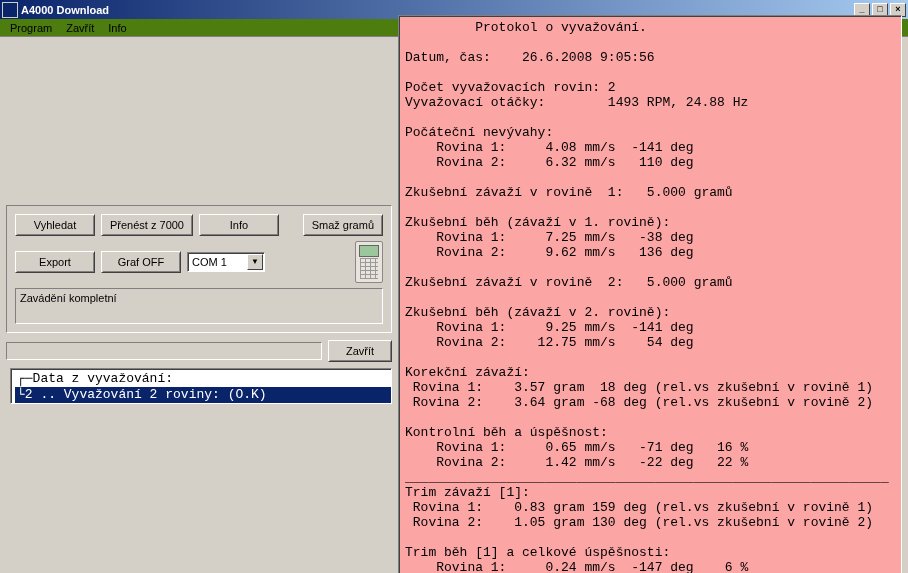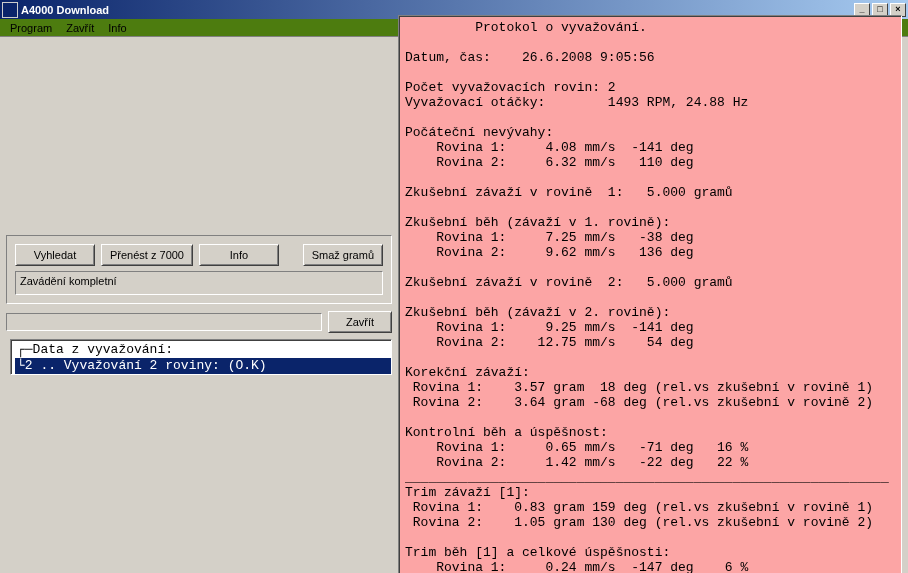--- a/index.html
+++ b/index.html
@@ -114,21 +114,21 @@
     width: 16px; height: 16px;
     background: #d4d0c8;
     border: 1px solid #fff;
     border-right-color: #404040;
     border-bottom-color: #404040;
     text-align: center;
     line-height: 14px;
     font-size: 8px;
   }
   .statusfield {
-    height: 24px;
+    height: 36px;
     background: #d4d0c8;
     border: 1px solid #808080;
     border-right-color: #fff;
     border-bottom-color: #fff;
     padding: 2px 4px;
     line-height: 15px;
     margin-top: 2px;
   }
   .progressrow {
     display: flex;
@@ -224,20 +224,30 @@
 <div class="content">
   <div class="leftcol">
     <div class="controlpanel">
       <div class="btnrow">
         <div class="btn">Vyhledat</div>
         <div class="btn">Přenést z 7000</div>
         <div class="btn">Info</div>
         <div style="flex:1"></div>
         <div class="btn">Smaž gramů</div>
       </div>
+      <div class="btnrow">
+        <div class="btn">Export</div>
+        <div class="btn">Graf OFF</div>
+        <div class="combo">
+          <span>COM 1</span>
+          <div class="arrow">▼</div>
+        </div>
+        <div style="flex:1"></div>
+        <div class="deviceicon"></div>
+      </div>
       <div class="statusfield">Zavádění kompletní</div>
     </div>
     <div class="progressrow">
       <div class="progressbar"></div>
       <div class="btn" style="min-width:64px">Zavřít</div>
     </div>
     <div class="tree" id="tree"><div class="row">┌─Data z vyvažování:</div><div class="row selected">└2 .. Vyvažování 2 roviny: (O.K)</div></div>
   </div>
   <div class="report">         Protokol o vyvažování.
 

